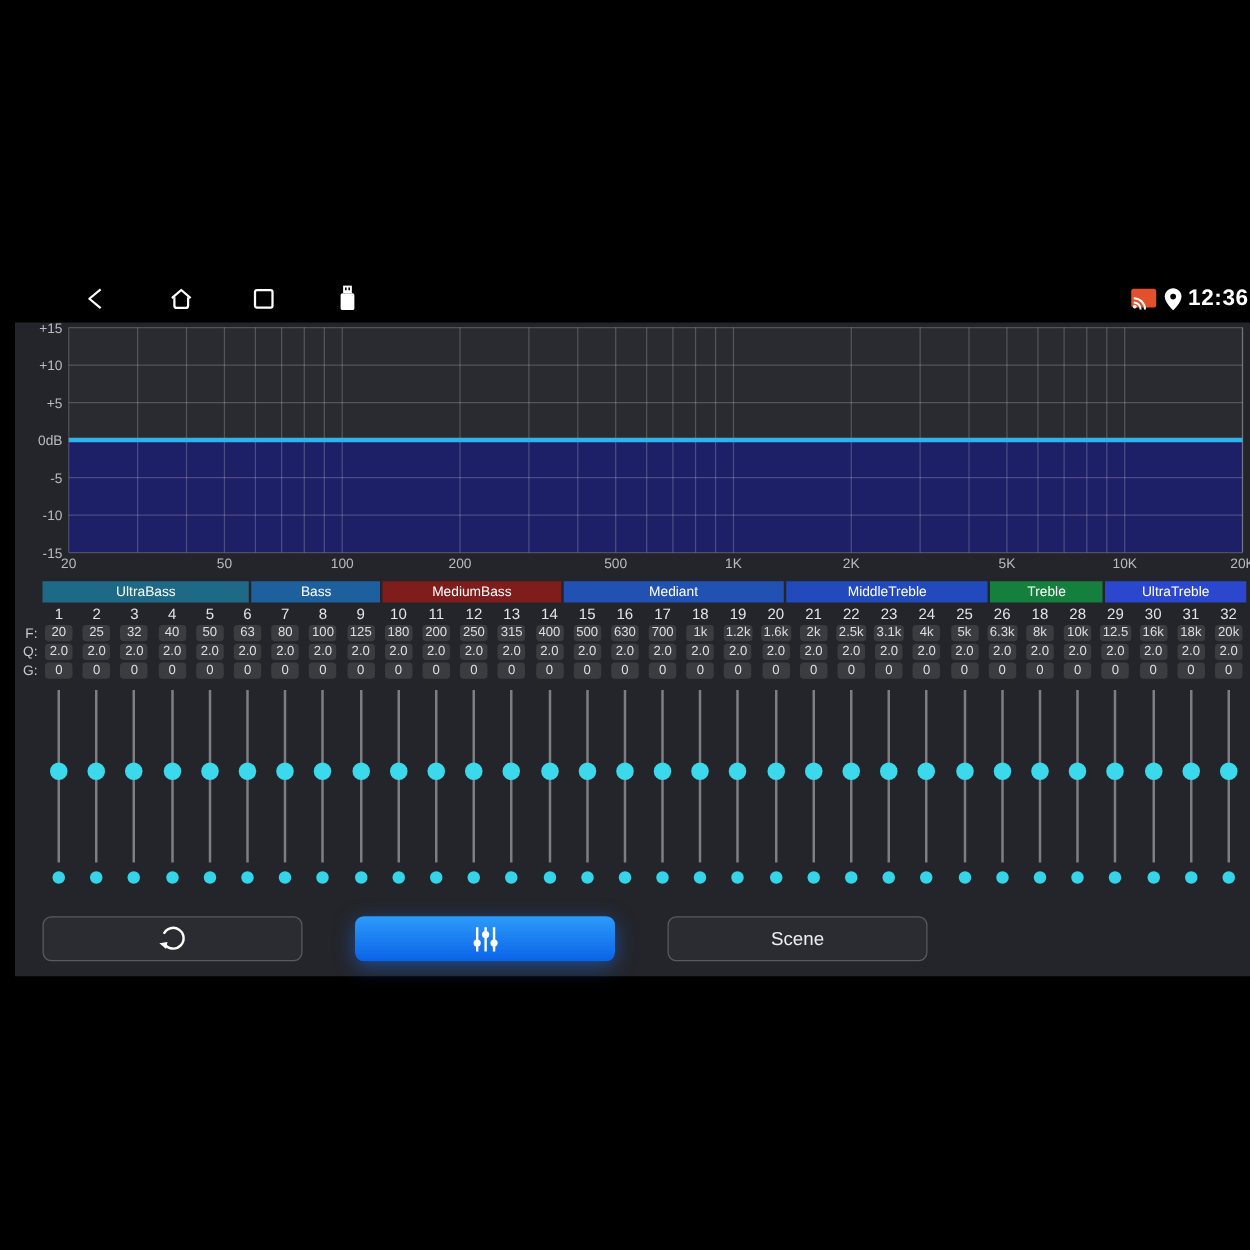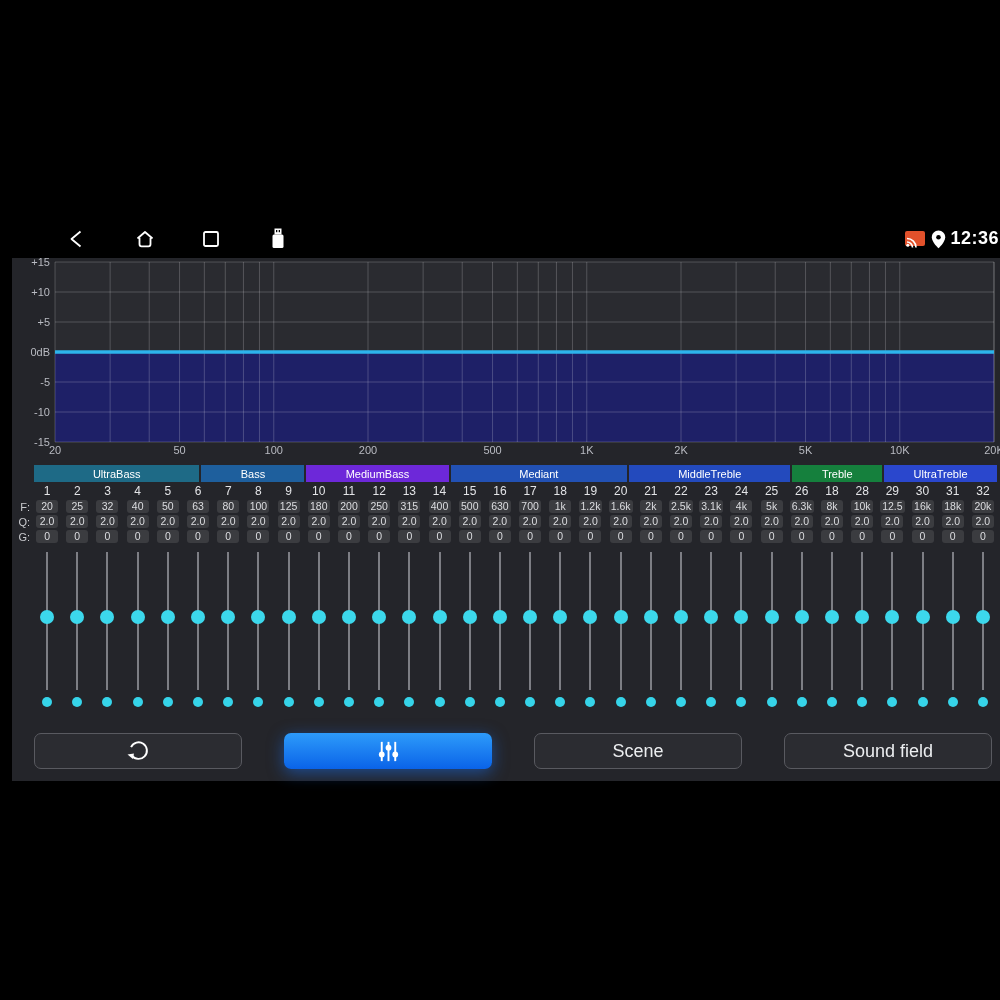--- a/index.html
+++ b/index.html
@@ -32,21 +32,21 @@
   .track{position:absolute;left:50%;transform:translateX(-50%);top:0;width:2px;height:138px;background:#7d7e84;}
   .knob{position:absolute;left:50%;transform:translateX(-50%);top:58px;width:14px;height:14px;border-radius:50%;}
   
   .dots{position:absolute;top:477px;left:20px;width:966px;height:10px;display:flex;}
   .dotcol{flex:1;display:flex;align-items:center;justify-content:center;}
   .dot{width:10px;height:10px;border-radius:50%;}
   
   .btn{position:absolute;top:513px;width:208px;height:36px;box-sizing:border-box;
        background:#2b2c31;border:1px solid #595a60;border-radius:7px;
        display:flex;align-items:center;justify-content:center;
-       color:#eceef0;font-size:18px;cursor:pointer;}
+       color:#eceef0;font-size:15px;cursor:pointer;}
   .btn.active{background:linear-gradient(180deg,#2d9bfa 0%,#0a63e8 100%);border:none;
        box-shadow:0 4px 16px rgba(25,115,250,.5);}
 </style>
 </head>
 <body>
 
 <div class="screen">
 
   <div class="statusbar">
     <div class="sb-ic" style="left:53px">
@@ -145,21 +145,21 @@
       <text x="38" y="68" fill="#b9bbc2" font-size="11" text-anchor="end">+5</text>
       <text x="38" y="98" fill="#b9bbc2" font-size="11" text-anchor="end">0dB</text>
       <text x="38" y="128" fill="#b9bbc2" font-size="11" text-anchor="end">-5</text>
       <text x="38" y="158" fill="#b9bbc2" font-size="11" text-anchor="end">-10</text>
       <text x="38" y="188" fill="#b9bbc2" font-size="11" text-anchor="end">-15</text>
     </svg>
 
   <div class="bands-bar" id="bands-bar">
       <div class="seg" style="flex-grow: 6; background: rgb(30, 106, 134);">UltraBass</div>
       <div class="seg" style="flex-grow: 4; background: rgb(30, 95, 157);">Bass</div>
-      <div class="seg" style="flex-grow: 4; background: #6d28d9;">MediumBass</div>
+      <div class="seg" style="flex-grow: 4; background: #7f1d1d;">MediumBass</div>
       <div class="seg" style="flex-grow: 7; background: rgb(34, 81, 180);">Mediant</div>
       <div class="seg" style="flex-grow: 5; background: rgb(35, 74, 189);">MiddleTreble</div>
       <div class="seg" style="flex-grow: 3; background: #15803d;">Treble</div>
       <div class="seg" style="flex-grow: 3; background: rgb(42, 71, 205);">UltraTreble</div>
     </div>
 
   <div class="band-grid" id="band-grid">
       <div class="lab-col">
         <div class="numcell"></div>
         <div class="cell rowlab">F:</div>
@@ -794,17 +794,14 @@
       <line x1="14" y1="4" x2="14" y2="24" stroke="#fff" stroke-width="2"></line>
       <line x1="21" y1="4" x2="21" y2="24" stroke="#fff" stroke-width="2"></line>
       <circle cx="7" cy="17" r="3" fill="#fff"></circle>
       <circle cx="14" cy="10" r="3" fill="#fff"></circle>
       <circle cx="21" cy="17" r="3" fill="#fff"></circle>
     </svg>
   </div>
   <div class="btn" style="left:522px">
     <span>Scene</span>
   </div>
-  <div class="btn" style="left:772px">
-    <span>Sound field</span>
-  </div>
 
 </div>
 
 </body></html>

